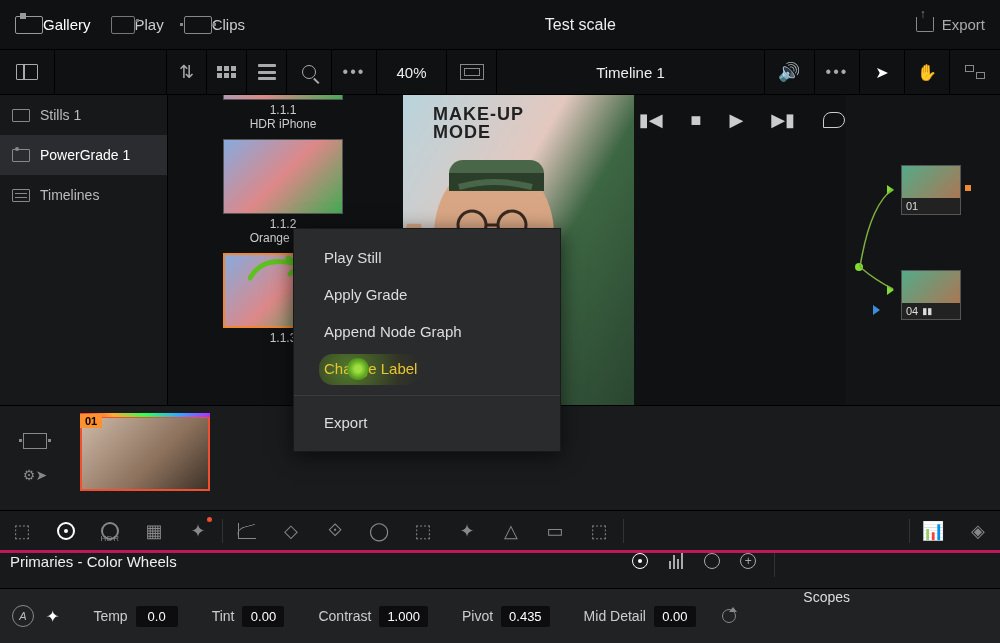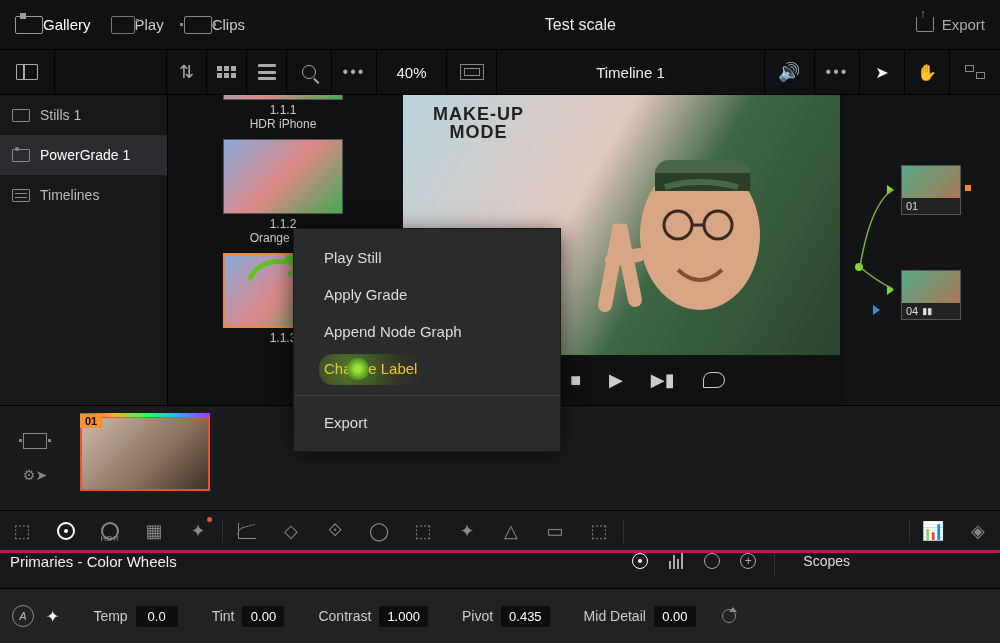--- a/index.html
+++ b/index.html
@@ -57,21 +57,21 @@
   .thumb-item{display:flex;flex-direction:column;align-items:center;margin-bottom:8px;}
   .thumb{width:120px;height:75px;border:1px solid #555;background:linear-gradient(135deg,#8ad 0%,#d88 50%,#4a5 100%);position:relative;}
   .thumb.sel{border:2px solid #e83;}
   .th-num{font-size:12px;color:#ccc;margin-top:3px;}
   .th-name{font-size:12px;color:#ccc;}
   .thumb-item.first{margin-top:-40px;}
   .thumb-item.first .thumb{height:45px;}
   .green-arrow{position:absolute;width:55px;height:35px;left:248px;top:250px;pointer-events:none;z-index:5;}
   .green-arrow svg{width:100%;height:100%;}
 
-  .viewer-col{flex:1;position:relative;display:flex;flex-direction:column;text-align:center;}
+  .viewer-col{flex:1;position:relative;display:flex;flex-direction:row;}
   .viewer{flex:1;margin:0 5px;background:#000 linear-gradient(120deg,#b8d4dd 0%,#e3c8bf 40%,#3d6643 60%,#2a4530 100%);position:relative;overflow:hidden;}
   .viewer-face{position:absolute;right:60px;top:30px;width:220px;height:220px;}
   .makeup{position:absolute;left:30px;top:10px;color:#222;font-weight:900;font-size:18px;line-height:1;font-family:Impact,sans-serif;letter-spacing:1px;}
   .transport{height:50px;display:flex;align-items:center;justify-content:center;gap:28px;}
   .tbtn{color:#ccc;font-size:18px;cursor:pointer;}
   .loop{width:22px;height:16px;border:1.5px solid #ccc;border-radius:8px 8px 8px 0;position:relative;}
 
   .node-col{width:155px;position:relative;background:#131416;}
   .node-box{position:absolute;width:60px;border:1px solid #555;background:#333;}
   .node-th{width:100%;height:32px;background:linear-gradient(135deg,#5a8 0%,#a75 100%);}
@@ -112,21 +112,21 @@
 
   .label-row{height:38px;display:flex;border-top:3px solid #be185d;background:#18191b;padding:0 10px;}
   .prim-label{font-size:15px;color:#eee;font-weight:500;flex:1;}
   .mode-ico{width:36px;display:flex;justify-content:center;color:#aaa;cursor:pointer;}
   .mode-ico.active{color:#fff;}
   .mode-ring{width:16px;height:16px;border:1.5px solid currentColor;border-radius:50%;position:relative;}
   .mode-ring.dot::after{content:"";position:absolute;inset:5px;background:currentColor;border-radius:50%;}
   .bars-ico{display:flex;gap:2px;align-items:flex-end;height:16px;}
   .bars-ico span{width:2px;background:#aaa;}
   .plus-ring{width:16px;height:16px;border:1.5px solid #aaa;border-radius:50%;display:flex;align-items:center;justify-content:center;font-size:12px;}
-  .scopes-label{font-size:14px;color:#ddd;margin-left:20px;}
+  .scopes-label{font-size:14px;color:#ddd;margin-left:20px;margin-top:36px;}
 
   .params-row{height:55px;display:flex;align-items:center;background:#212224;padding:0 12px;gap:6px;border-top:1px solid #000;}
   .a-circle{width:22px;height:22px;border:1.5px solid #888;border-radius:50%;display:flex;align-items:center;justify-content:center;font-size:11px;color:#bbb;font-style:italic;}
   .wand{color:#fff;font-size:16px;margin-left:6px;}
   .param{display:flex;align-items:center;gap:8px;margin-left:28px;}
   .param-lbl{font-size:14px;color:#ccc;}
   .param-val{background:#0d0d0f;color:#fff;font-size:13px;padding:3px 8px;min-width:42px;text-align:center;border-radius:2px;}
   .reset-ico{width:14px;height:14px;border:1.5px solid #888;border-radius:50%;position:relative;margin-left:20px;cursor:pointer;}
   .reset-ico::after{content:"";position:absolute;width:0;height:0;border-left:4px solid transparent;border-right:4px solid transparent;border-bottom:5px solid #888;top:-3px;right:-2px;}
 </style>

